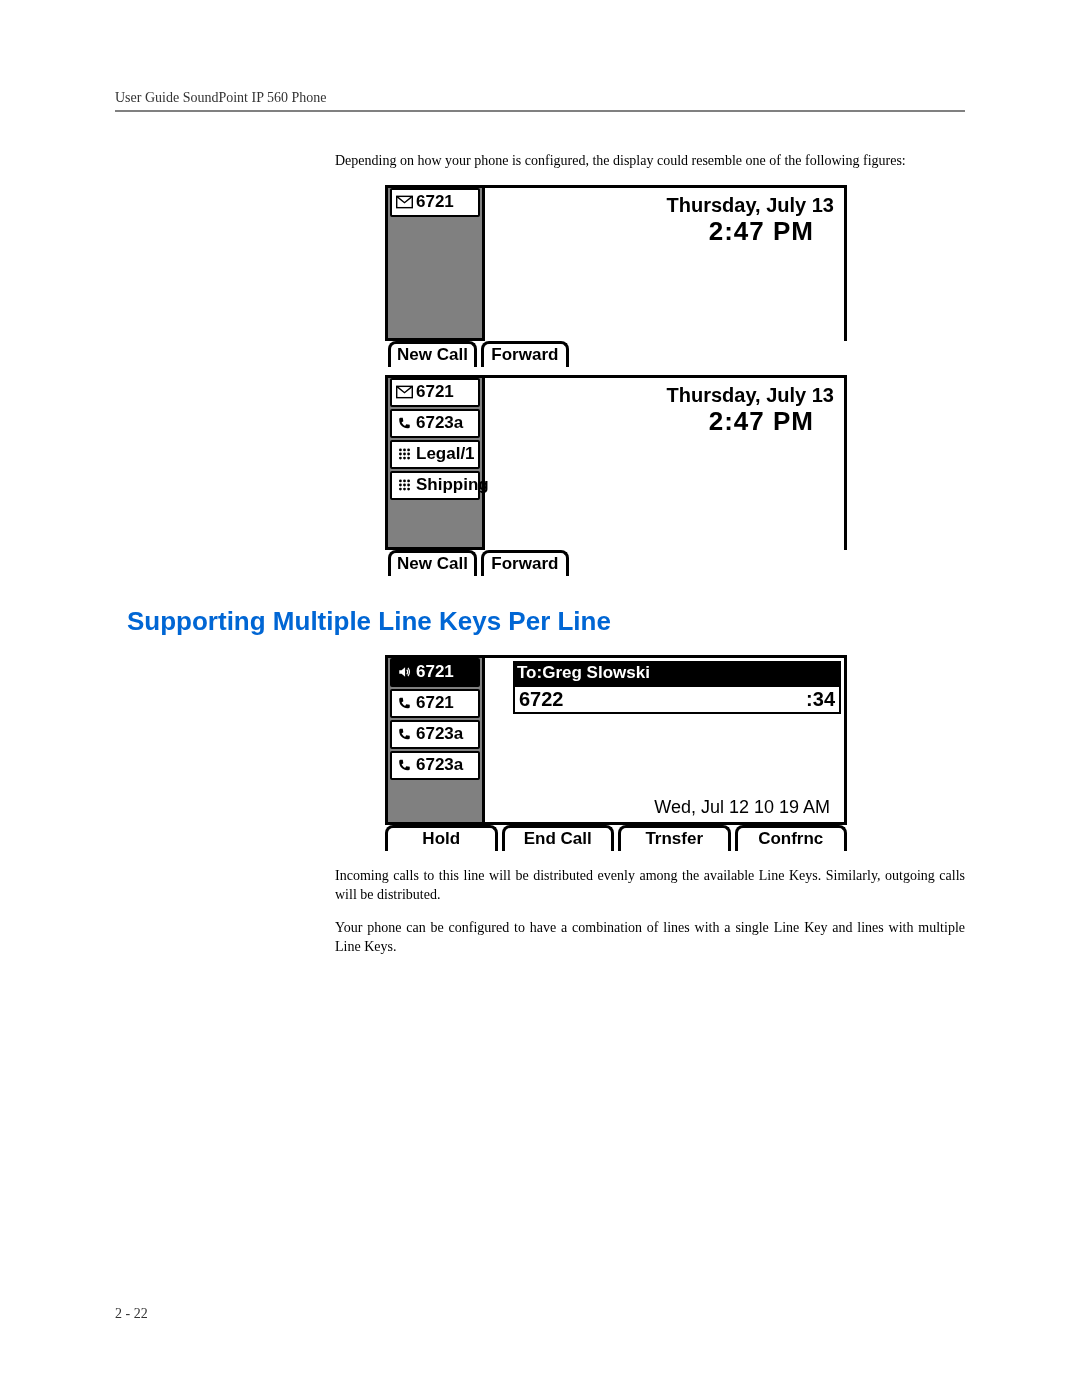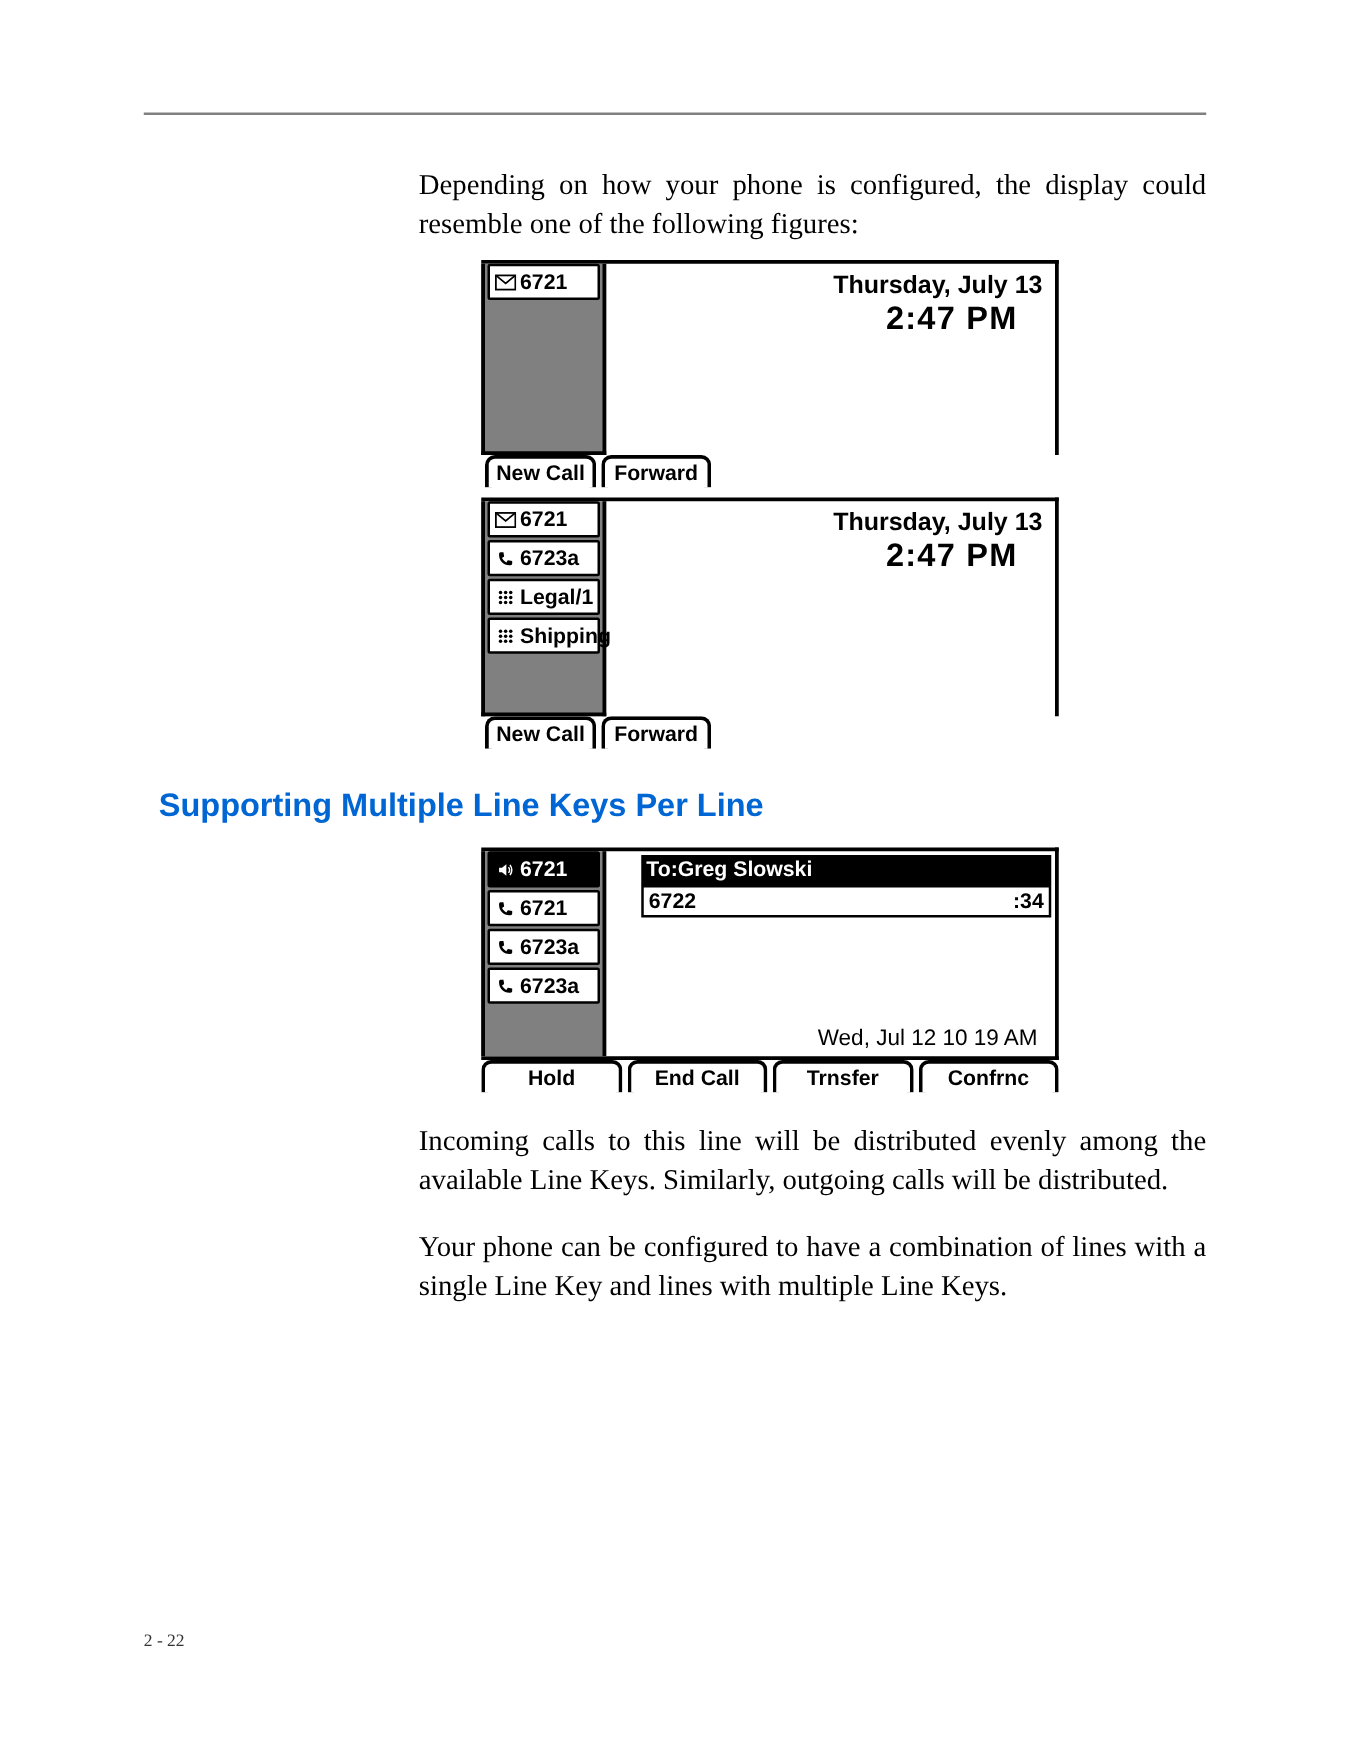--- a/index.html
+++ b/index.html
@@ -21,21 +21,21 @@
     color:#333;
     margin-bottom:4px;
   }
   .head-rule{
     border:none;
     border-top:2px solid #808080;
     margin:0 0 40px 0;
   }
   .body-text{
     margin-left:220px;
-    font-size:23px;
+    font-size:14px;
     line-height:1.35;
     text-align:justify;
     margin-bottom:14px;
   }
   .section-heading{
     font-family:"Trebuchet MS","Segoe UI",Futura,Arial,sans-serif;
     font-weight:600;
     font-size:26px;
     color:#0066d4;
     margin:30px 0 18px 12px;
@@ -131,21 +131,21 @@
     color:#fff;
     font-weight:bold;
     font-size:17px;
     padding:2px 4px;
   }
   .lcd-call-row{
     position:absolute;
     left:3px; top:27px; right:3px;
     border:2px solid #000;
     font-weight:bold;
-    font-size:17px;
+    font-size:20px;
     padding:1px 4px;
     display:flex;
     justify-content:space-between;
   }
   .lcd-softkeys{
     display:flex;
     gap:4px;
   }
   .softkey{
     border:3px solid #000;
@@ -166,20 +166,21 @@
   .softkeys-12 .softkey{ flex:0 0 auto; min-width:88px;}
   .softkeys-12{ margin-left:3px;}
   .softkeys-4{ width:462px;}
   .softkeys-4 .softkey{ flex:1 1 0;}
 </style>
 </head>
 <body>
 
 <div class="page">
 
+  <div class="running-head">User Guide SoundPoint IP 560 Phone</div>
   <hr class="head-rule">
 
   <p class="body-text">Depending on how your phone is configured, the display could resemble one of the following figures:</p>
 
   <div class="lcd-stack">
     <div class="lcd lcd1">
       <div class="lcd-inner">
         <div class="lcd-line-area">
           <div class="linekey">
             <svg class="linekey-icon" viewBox="0 0 24 18">

